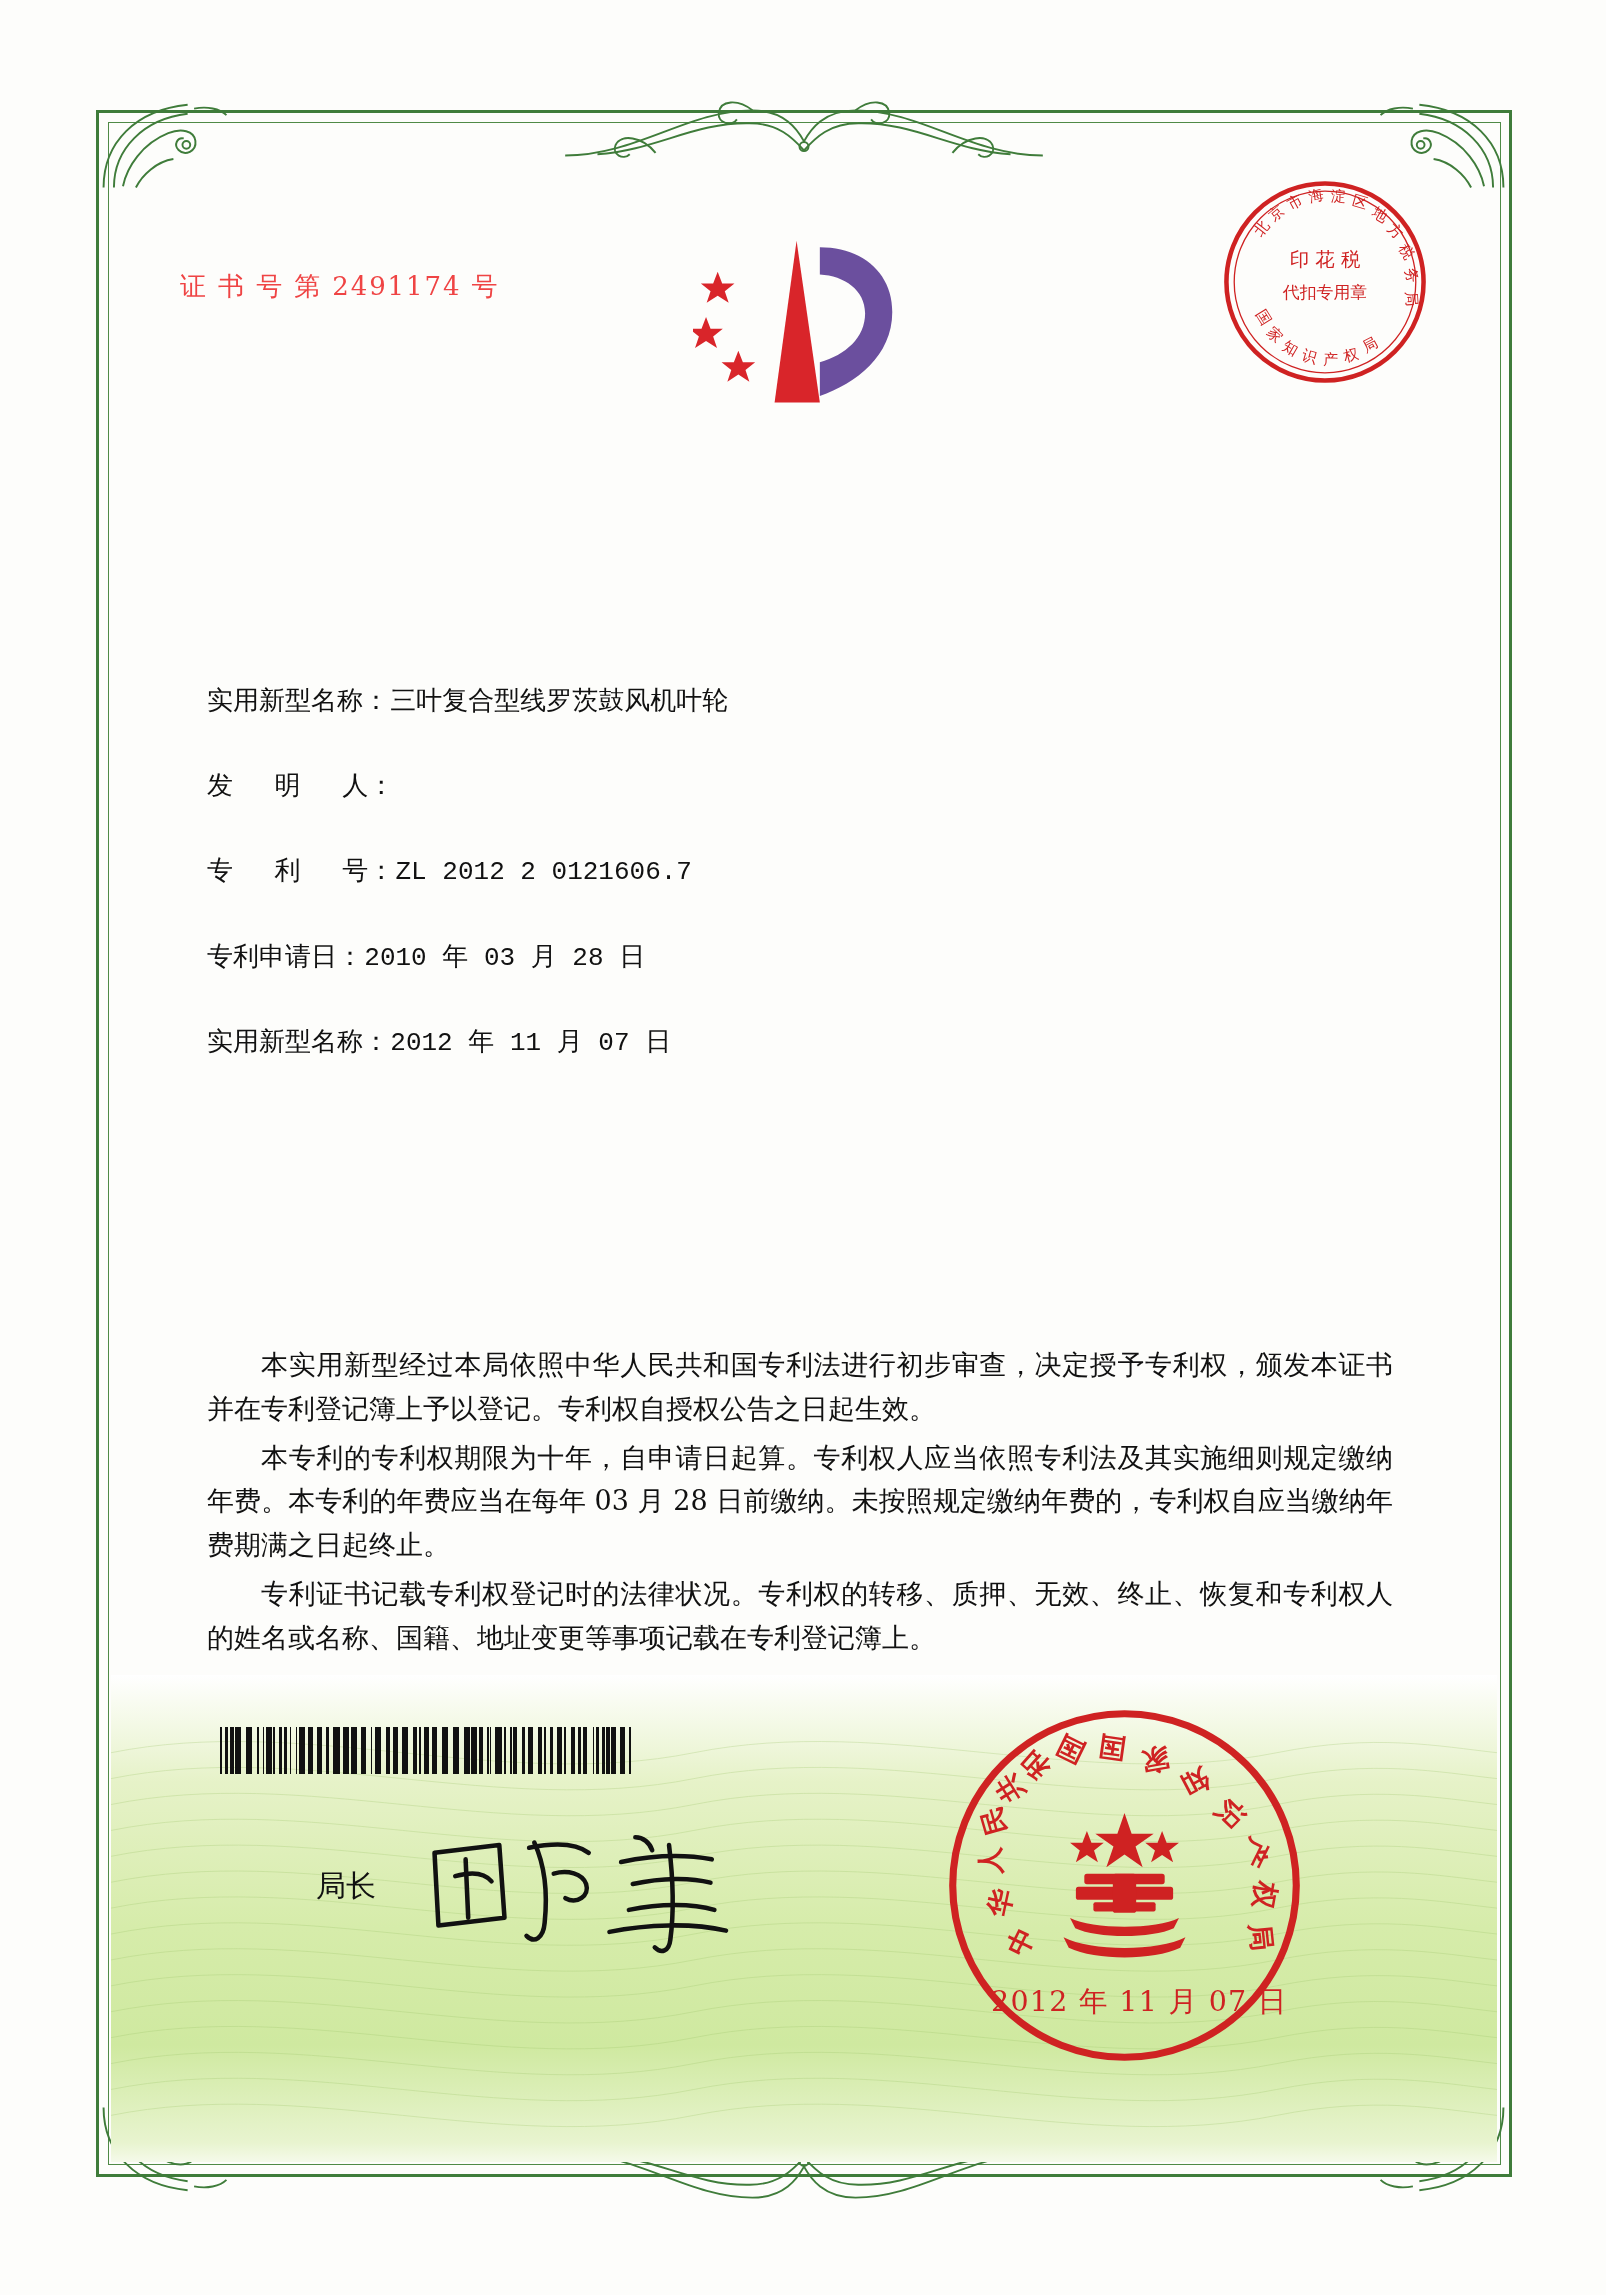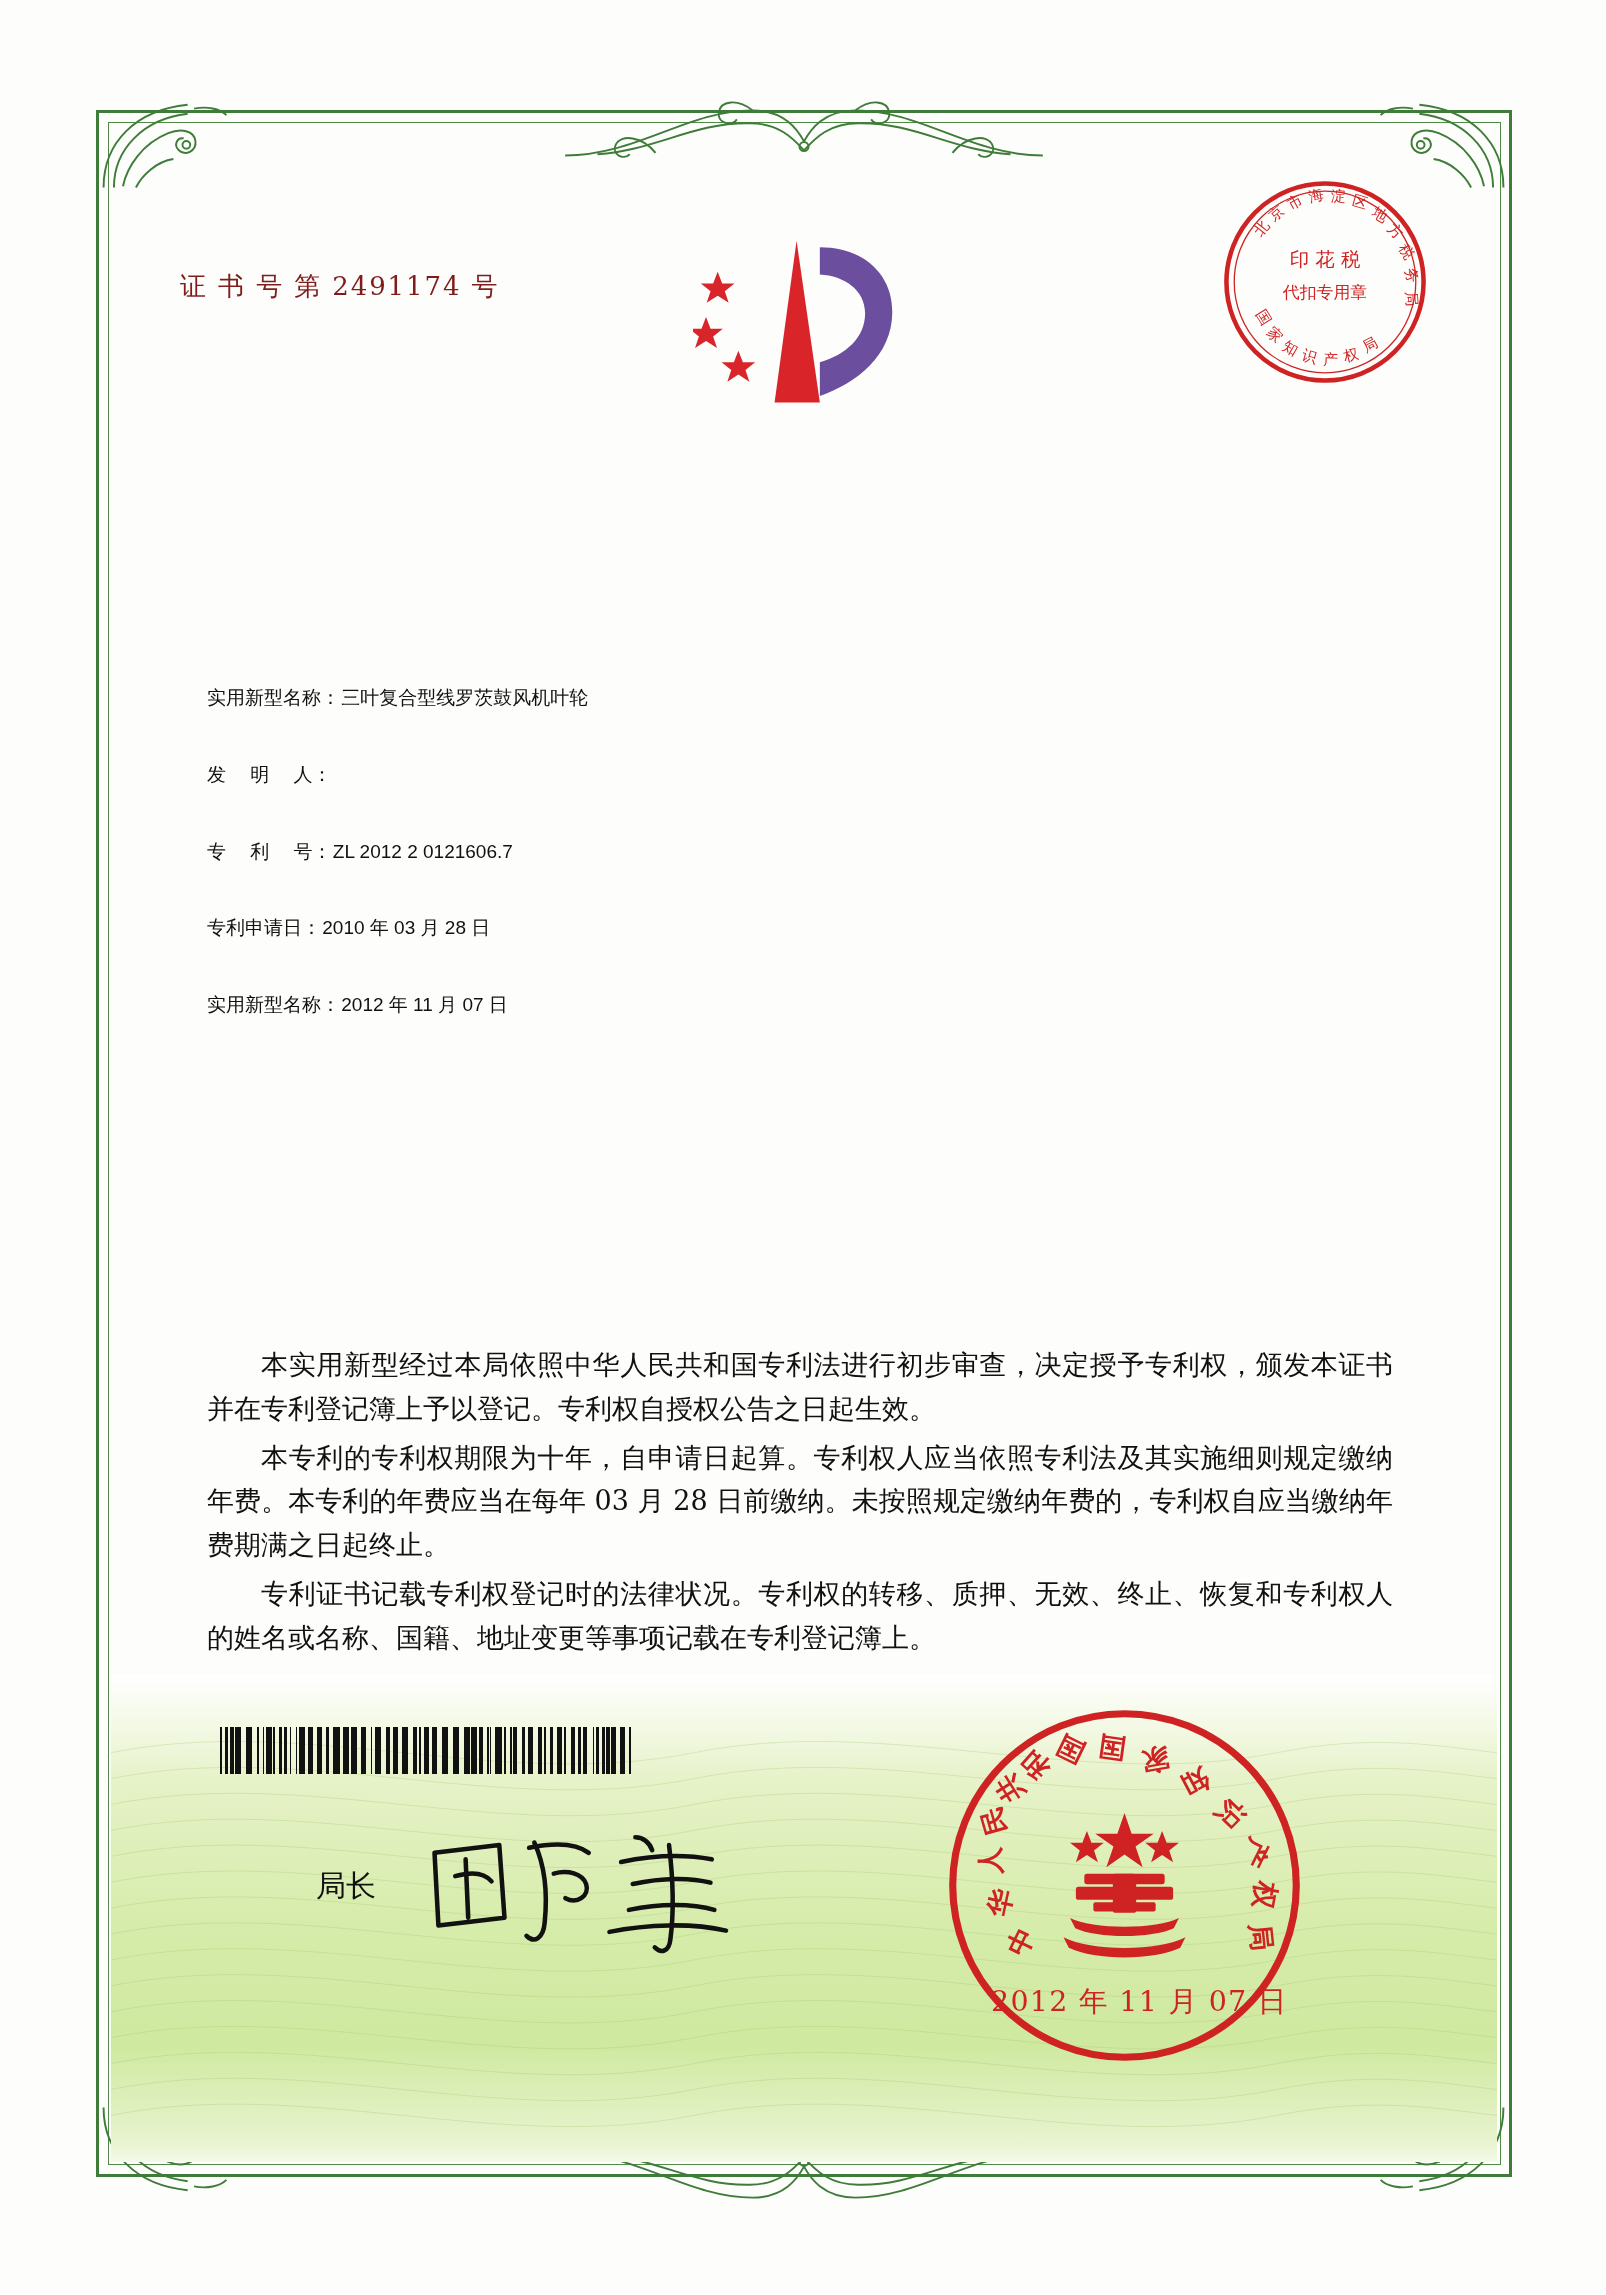--- a/index.html
+++ b/index.html
@@ -94,21 +94,21 @@
   }
   .guilloche svg { width: 100%; height: 100%; display: block; }
 
   
   .cert-number {
     position: absolute;
     left: 180px;
     top: 269px;
     font-size: 26px;
     letter-spacing: 1.9px;
-    color: #7f1d1d;
+    color: #ef4444;
     font-family: "DejaVu Serif", serif;
     white-space: nowrap;
   }
 
   
   .logo {
     position: absolute;
     left: 693px;
     top: 233px;
     width: 233px;
@@ -144,23 +144,23 @@
   .fields {
     position: absolute;
     left: 207px;
     top: 687px;
     width: 1205px;
   }
   .field-row {
     display: flex;
     align-items: center;
     margin-bottom: 54px;
-    font-size: 19px;
+    font-size: 26px;
     color: #111;
-    font-family: Liberation Sans, sans-serif;
+    font-family: Liberation Mono, monospace;
     line-height: 1.2;
   }
   .field-label {
     white-space: pre;
     flex: 0 0 auto;
   }
   .field-value {
     margin-left: 1.3px;
     flex: 1 1 auto;
   }

